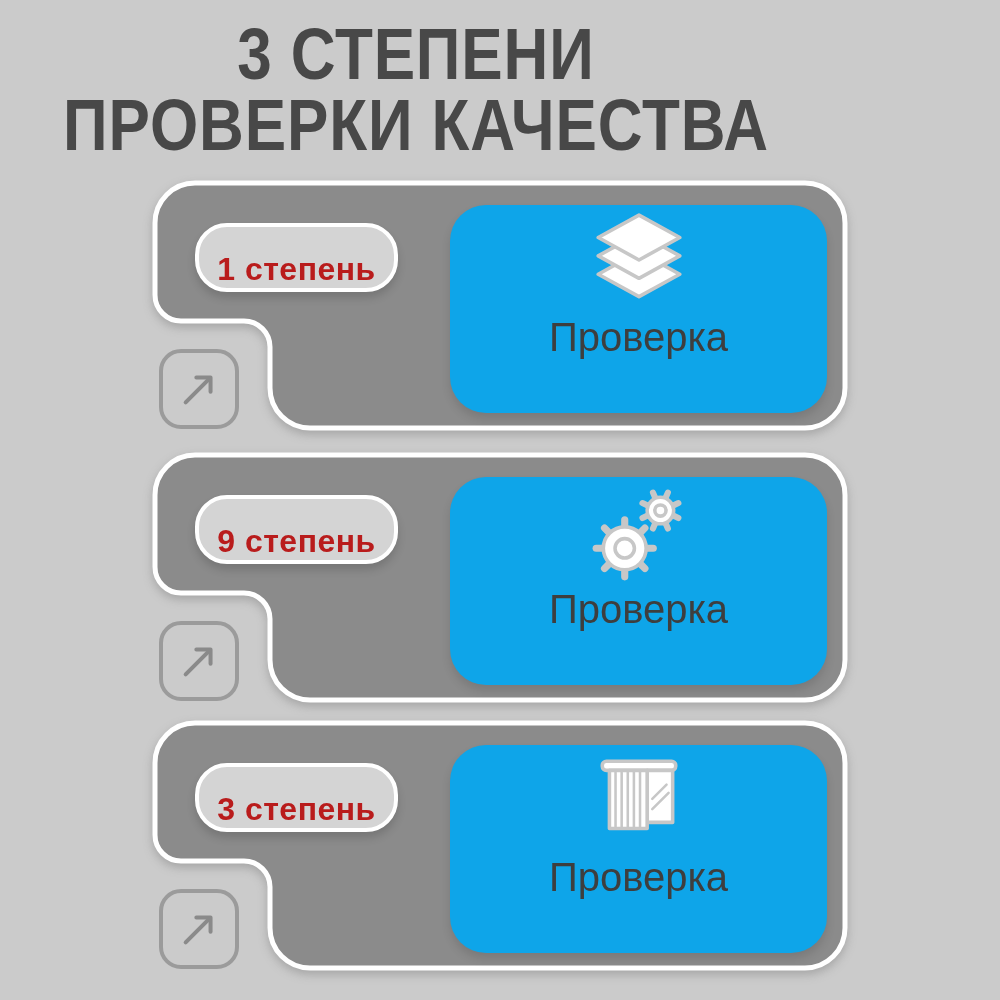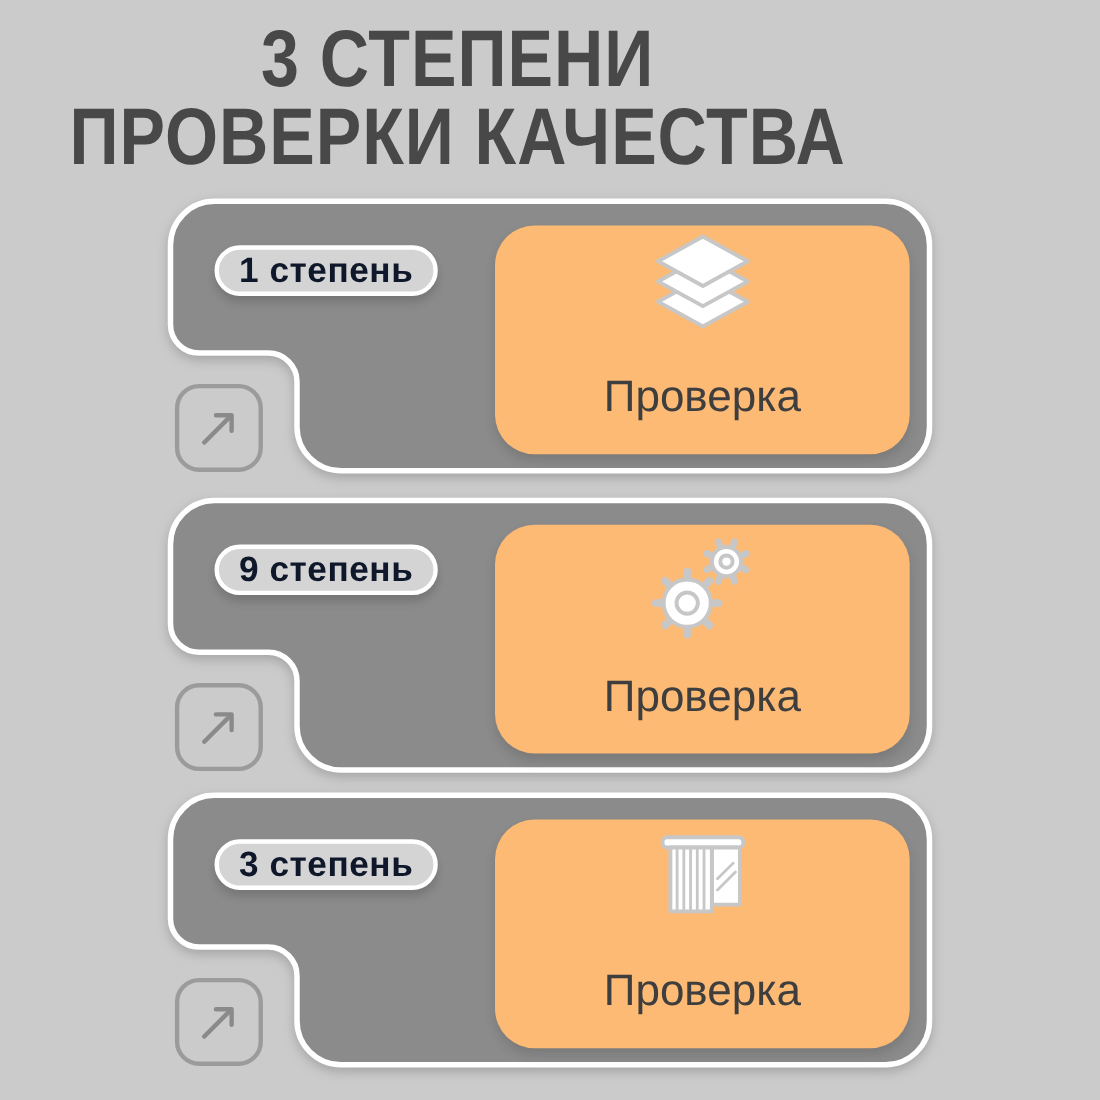--- a/index.html
+++ b/index.html
@@ -21,43 +21,43 @@
 
   
   .card{position:absolute;left:155px;width:690px;height:245px;}
   .card.c1{top:183px;} .card.c2{top:455px;} .card.c3{top:723px;}
 
   .card-bg{position:absolute;left:0;top:0;width:690px;height:245px;overflow:visible;
            filter:drop-shadow(0 4px 5px rgba(70,70,70,0.28));}
   .card-bg path{fill:#8b8b8b;stroke:#ffffff;stroke-width:5;}
 
   .badge{
-    position:absolute;left:40px;top:40px;width:203px;height:46px;
+    position:absolute;left:40px;top:40px;width:203px;height:69px;
     box-sizing:border-box;background:#d4d4d4;border:4px solid #ffffff;
-    border-radius:32px;display:flex;align-items:flex-start;justify-content:center;
-    font-size:32px;font-weight:600;color:#0f172a;letter-spacing:0.5px;
+    border-radius:32px;display:flex;align-items:flex-end;justify-content:center;
+    font-size:32px;font-weight:600;color:#b91c1c;letter-spacing:0.5px;
     box-shadow:0 6px 8px rgba(0,0,0,0.15);
   }
 
   .arrowbtn{
     position:absolute;left:4px;top:166px;width:80px;height:80px;
     box-sizing:border-box;border:4px solid #9b9b9b;border-radius:22px;
     display:flex;align-items:center;justify-content:center;
     background:transparent;cursor:pointer;
   }
   .arrowbtn svg{width:64px;height:64px;display:block;}
   .arrowbtn svg *{stroke:#8a8a8a;stroke-width:4.5;fill:none;
                   stroke-linecap:round;stroke-linejoin:round;}
 
   .whitecard{
     position:absolute;left:295px;top:22px;width:377px;height:208px;
-    background:#fdba74;border-radius:36px;
+    background:#0ea5e9;border-radius:36px;
     box-shadow:0 6px 10px rgba(0,0,0,0.12);
     display:flex;flex-direction:column;align-items:center;justify-content:flex-start;
-    padding-top:6px;box-sizing:border-box;gap:24px;
+    padding-top:6px;box-sizing:border-box;
   }
   .icon{width:102px;height:102px;flex:0 0 auto;}
   .icon .st{fill:#ffffff;stroke:#c7c7c7;stroke-width:3.5;stroke-linejoin:round;}
   .icon .ln{fill:none;stroke:#c7c7c7;stroke-width:2.5;stroke-linecap:round;}
   .icon .tooth-b{stroke:#c7c7c7;stroke-width:7;stroke-linecap:round;}
   .icon .tooth-s{stroke:#c7c7c7;stroke-width:6;stroke-linecap:round;}
 
   .check-label{
     margin-top:0;text-align:center;color:#3e3e3e;
     font-size:40px;line-height:48px;font-weight:500;

